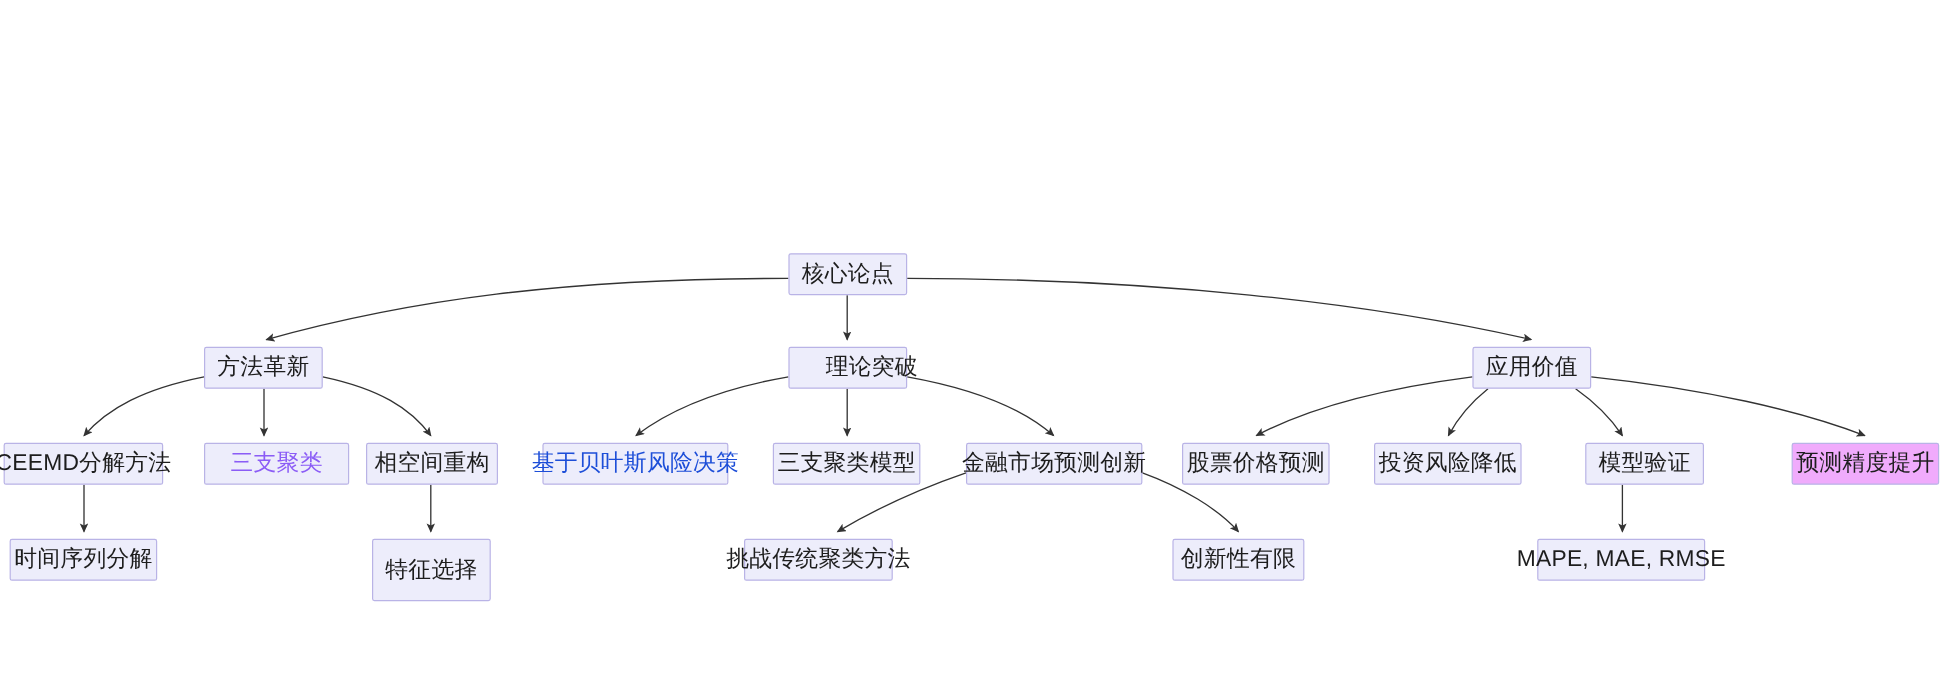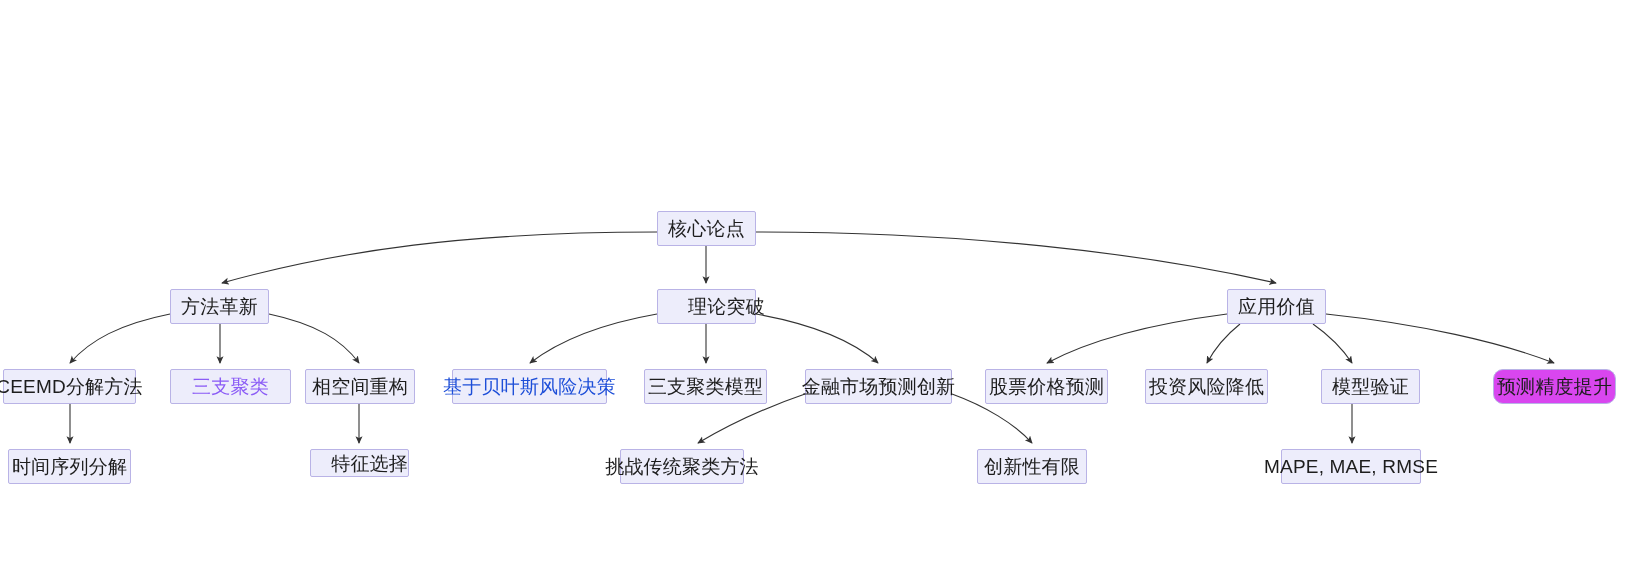--- a/index.html
+++ b/index.html
@@ -118,27 +118,27 @@
       </div>
       <div class="node" style="left: 985px; top: 369px; width: 123px; height: 35px; background: rgb(237, 237, 251); border-color: rgb(185, 179, 230); color: rgb(29, 29, 29);">
         <span class="node-label">股票价格预测</span>
       </div>
       <div class="node" style="left: 1145px; top: 369px; width: 123px; height: 35px; background: rgb(237, 237, 251); border-color: rgb(185, 179, 230); color: rgb(29, 29, 29);">
         <span class="node-label">投资风险降低</span>
       </div>
       <div class="node" style="left: 1305px; top: 369px; width: 99px; height: 35px; background: rgb(237, 237, 251); border-color: rgb(185, 179, 230); color: rgb(29, 29, 29); margin-left: 16px;">
         <span class="node-label">模型验证</span>
       </div>
-      <div class="node" style="left: 1493px; top: 369px; width: 123px; height: 35px; background: #d946ef; border-color: rgb(185, 179, 230); color: rgb(29, 29, 29); border-radius: 10px;">
+      <div class="node" style="left: 1493px; top: 369px; width: 123px; height: 35px; background: #f0abfc; border-color: rgb(185, 179, 230); color: rgb(29, 29, 29);">
         <span class="node-label">预测精度提升</span>
       </div>
       <div class="node" style="left: 8px; top: 449px; width: 123px; height: 35px; background: rgb(237, 237, 251); border-color: rgb(185, 179, 230); color: rgb(29, 29, 29);">
         <span class="node-label">时间序列分解</span>
       </div>
-      <div class="node" style="left: 310px; top: 449px; width: 99px; height: 28px; background: rgb(237, 237, 251); border-color: rgb(185, 179, 230); color: rgb(29, 29, 29); justify-content: flex-end;">
+      <div class="node" style="left: 310px; top: 449px; width: 99px; height: 52px; background: rgb(237, 237, 251); border-color: rgb(185, 179, 230); color: rgb(29, 29, 29);">
         <span class="node-label">特征选择</span>
       </div>
       <div class="node" style="left: 620px; top: 449px; width: 124px; height: 35px; background: rgb(237, 237, 251); border-color: rgb(185, 179, 230); color: rgb(29, 29, 29);">
         <span class="node-label">挑战传统聚类方法</span>
       </div>
       <div class="node" style="left: 977px; top: 449px; width: 110px; height: 35px; background: rgb(237, 237, 251); border-color: rgb(185, 179, 230); color: rgb(29, 29, 29);">
         <span class="node-label">创新性有限</span>
       </div>
       <div class="node" style="left: 1281px; top: 449px; width: 140px; height: 35px; background: rgb(237, 237, 251); border-color: rgb(185, 179, 230); color: rgb(29, 29, 29); align-items: center;">
         <span class="node-label">MAPE, MAE, RMSE</span>

